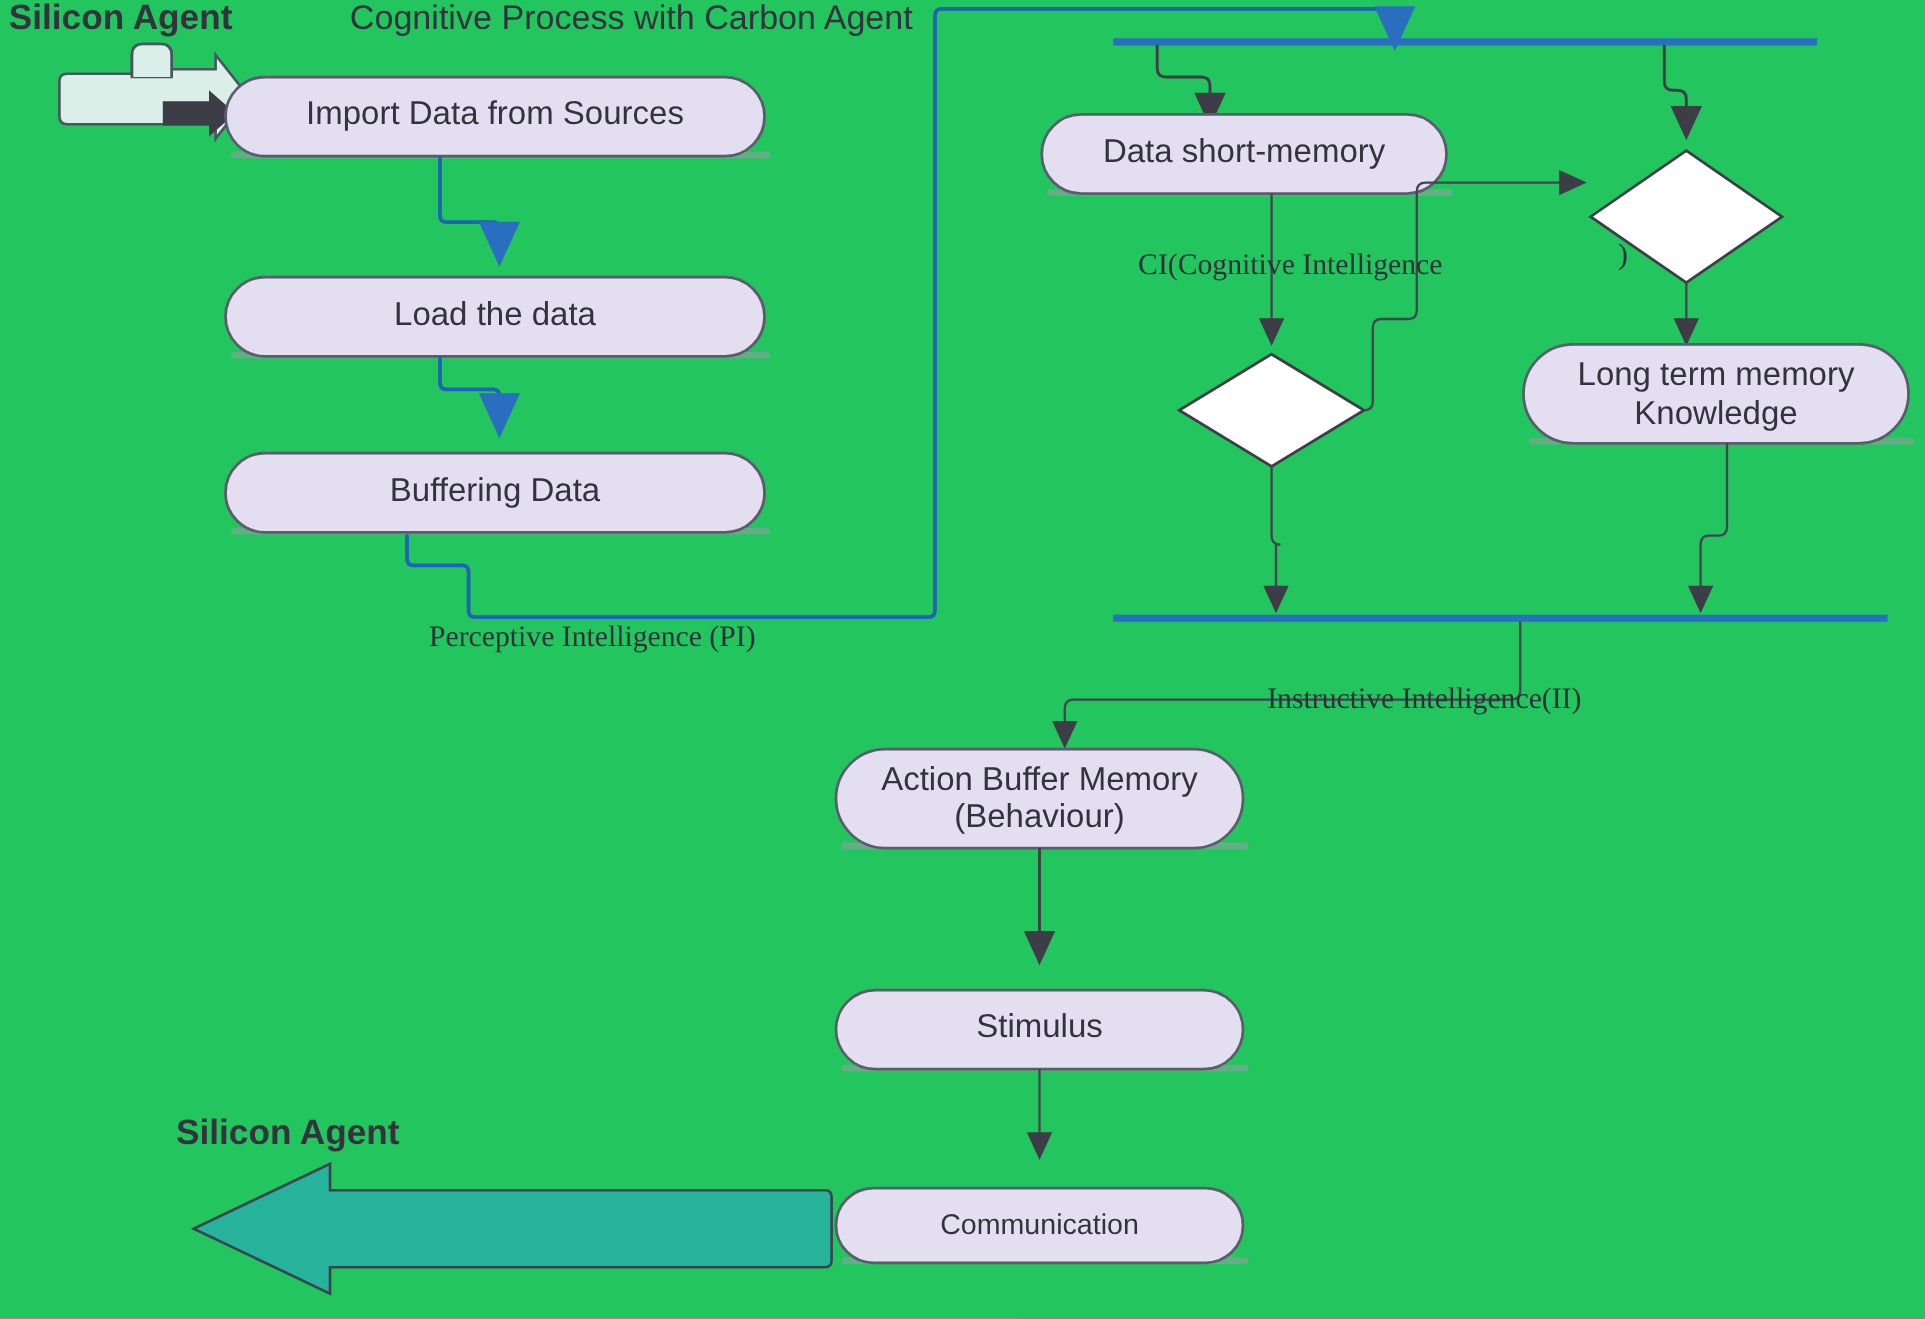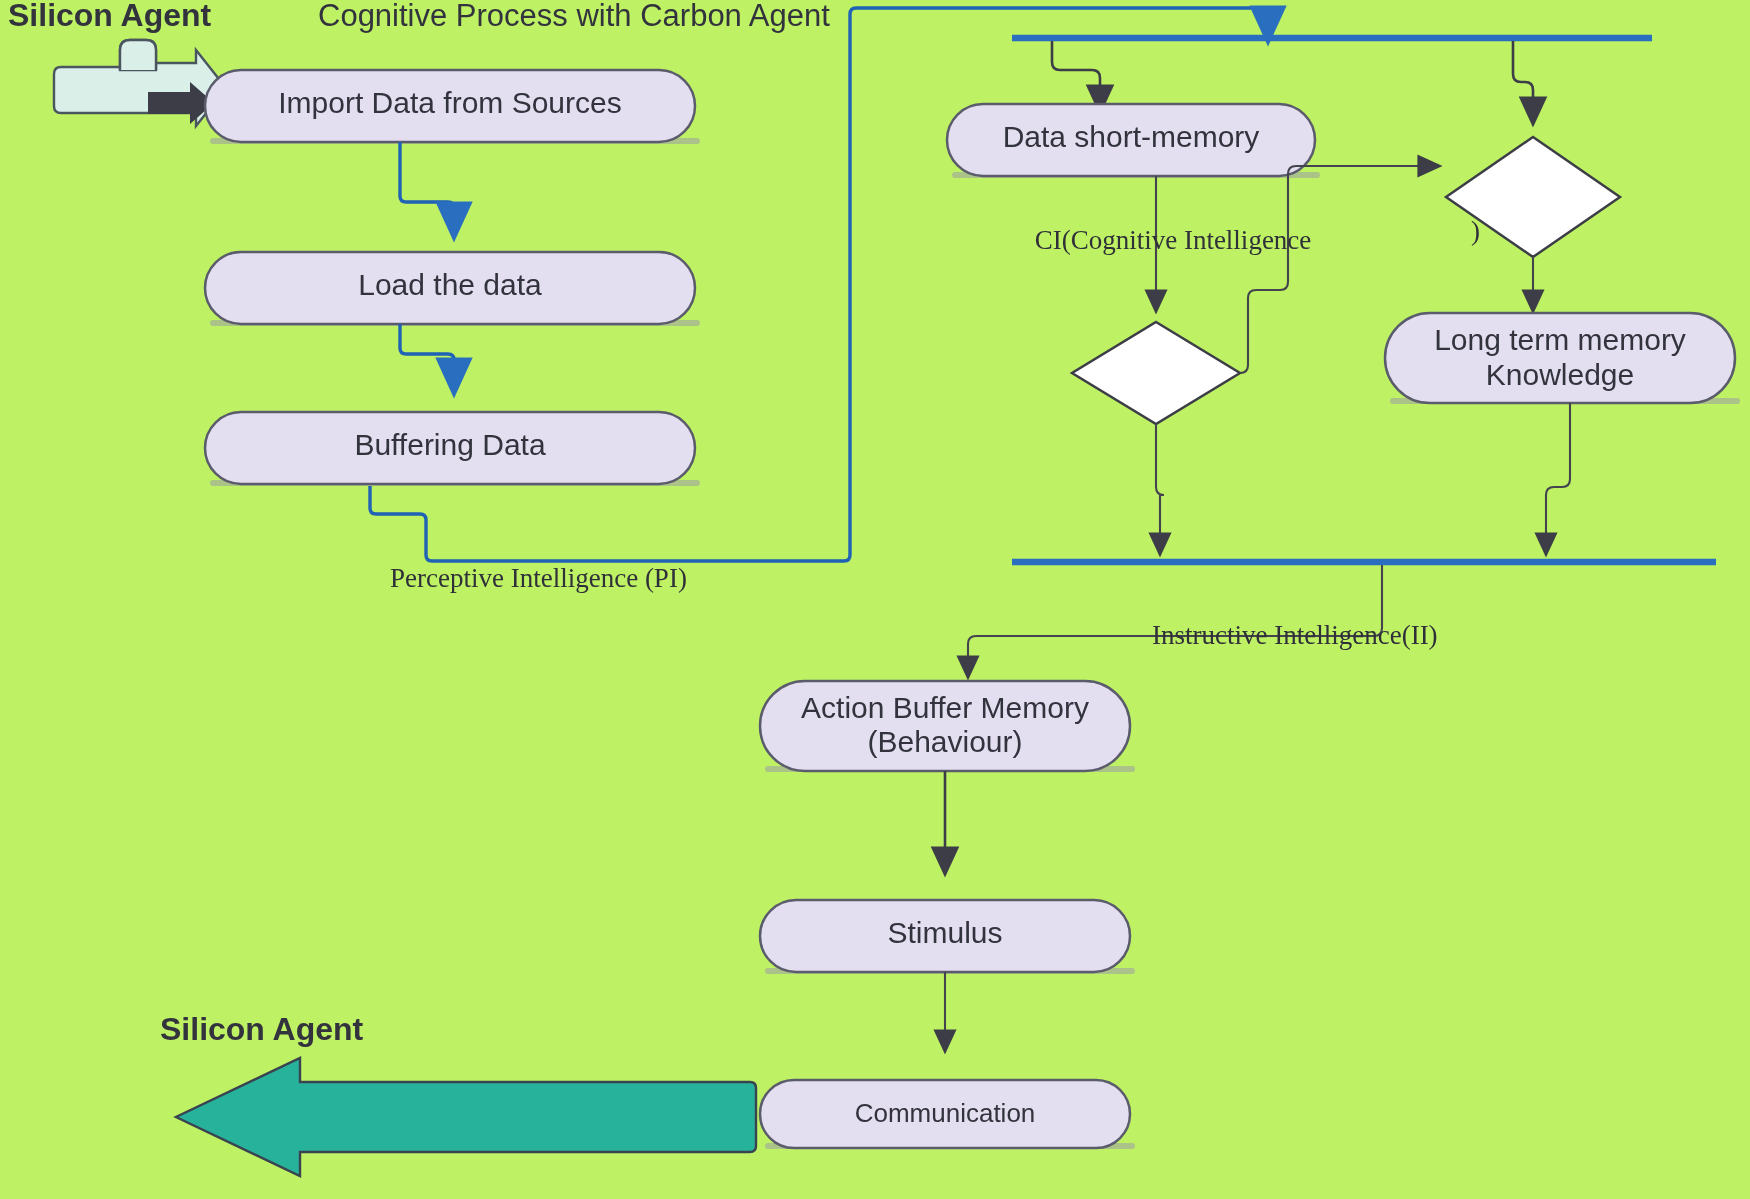--- a/index.html
+++ b/index.html
@@ -7,21 +7,21 @@
     padding: 0;
     background: #ffffff;
   }
   body {
     font-family: "Liberation Sans", sans-serif;
   }
   #canvas {
     position: relative;
     width: 1750px;
     height: 1199px;
-    background: #bef264;
+    background: #22c55e;
     overflow: hidden;
   }
   #diagram-svg {
     position: absolute;
     left: 0;
     top: 0;
     width: 1750px;
     height: 1199px;
   }
   .node-label {

